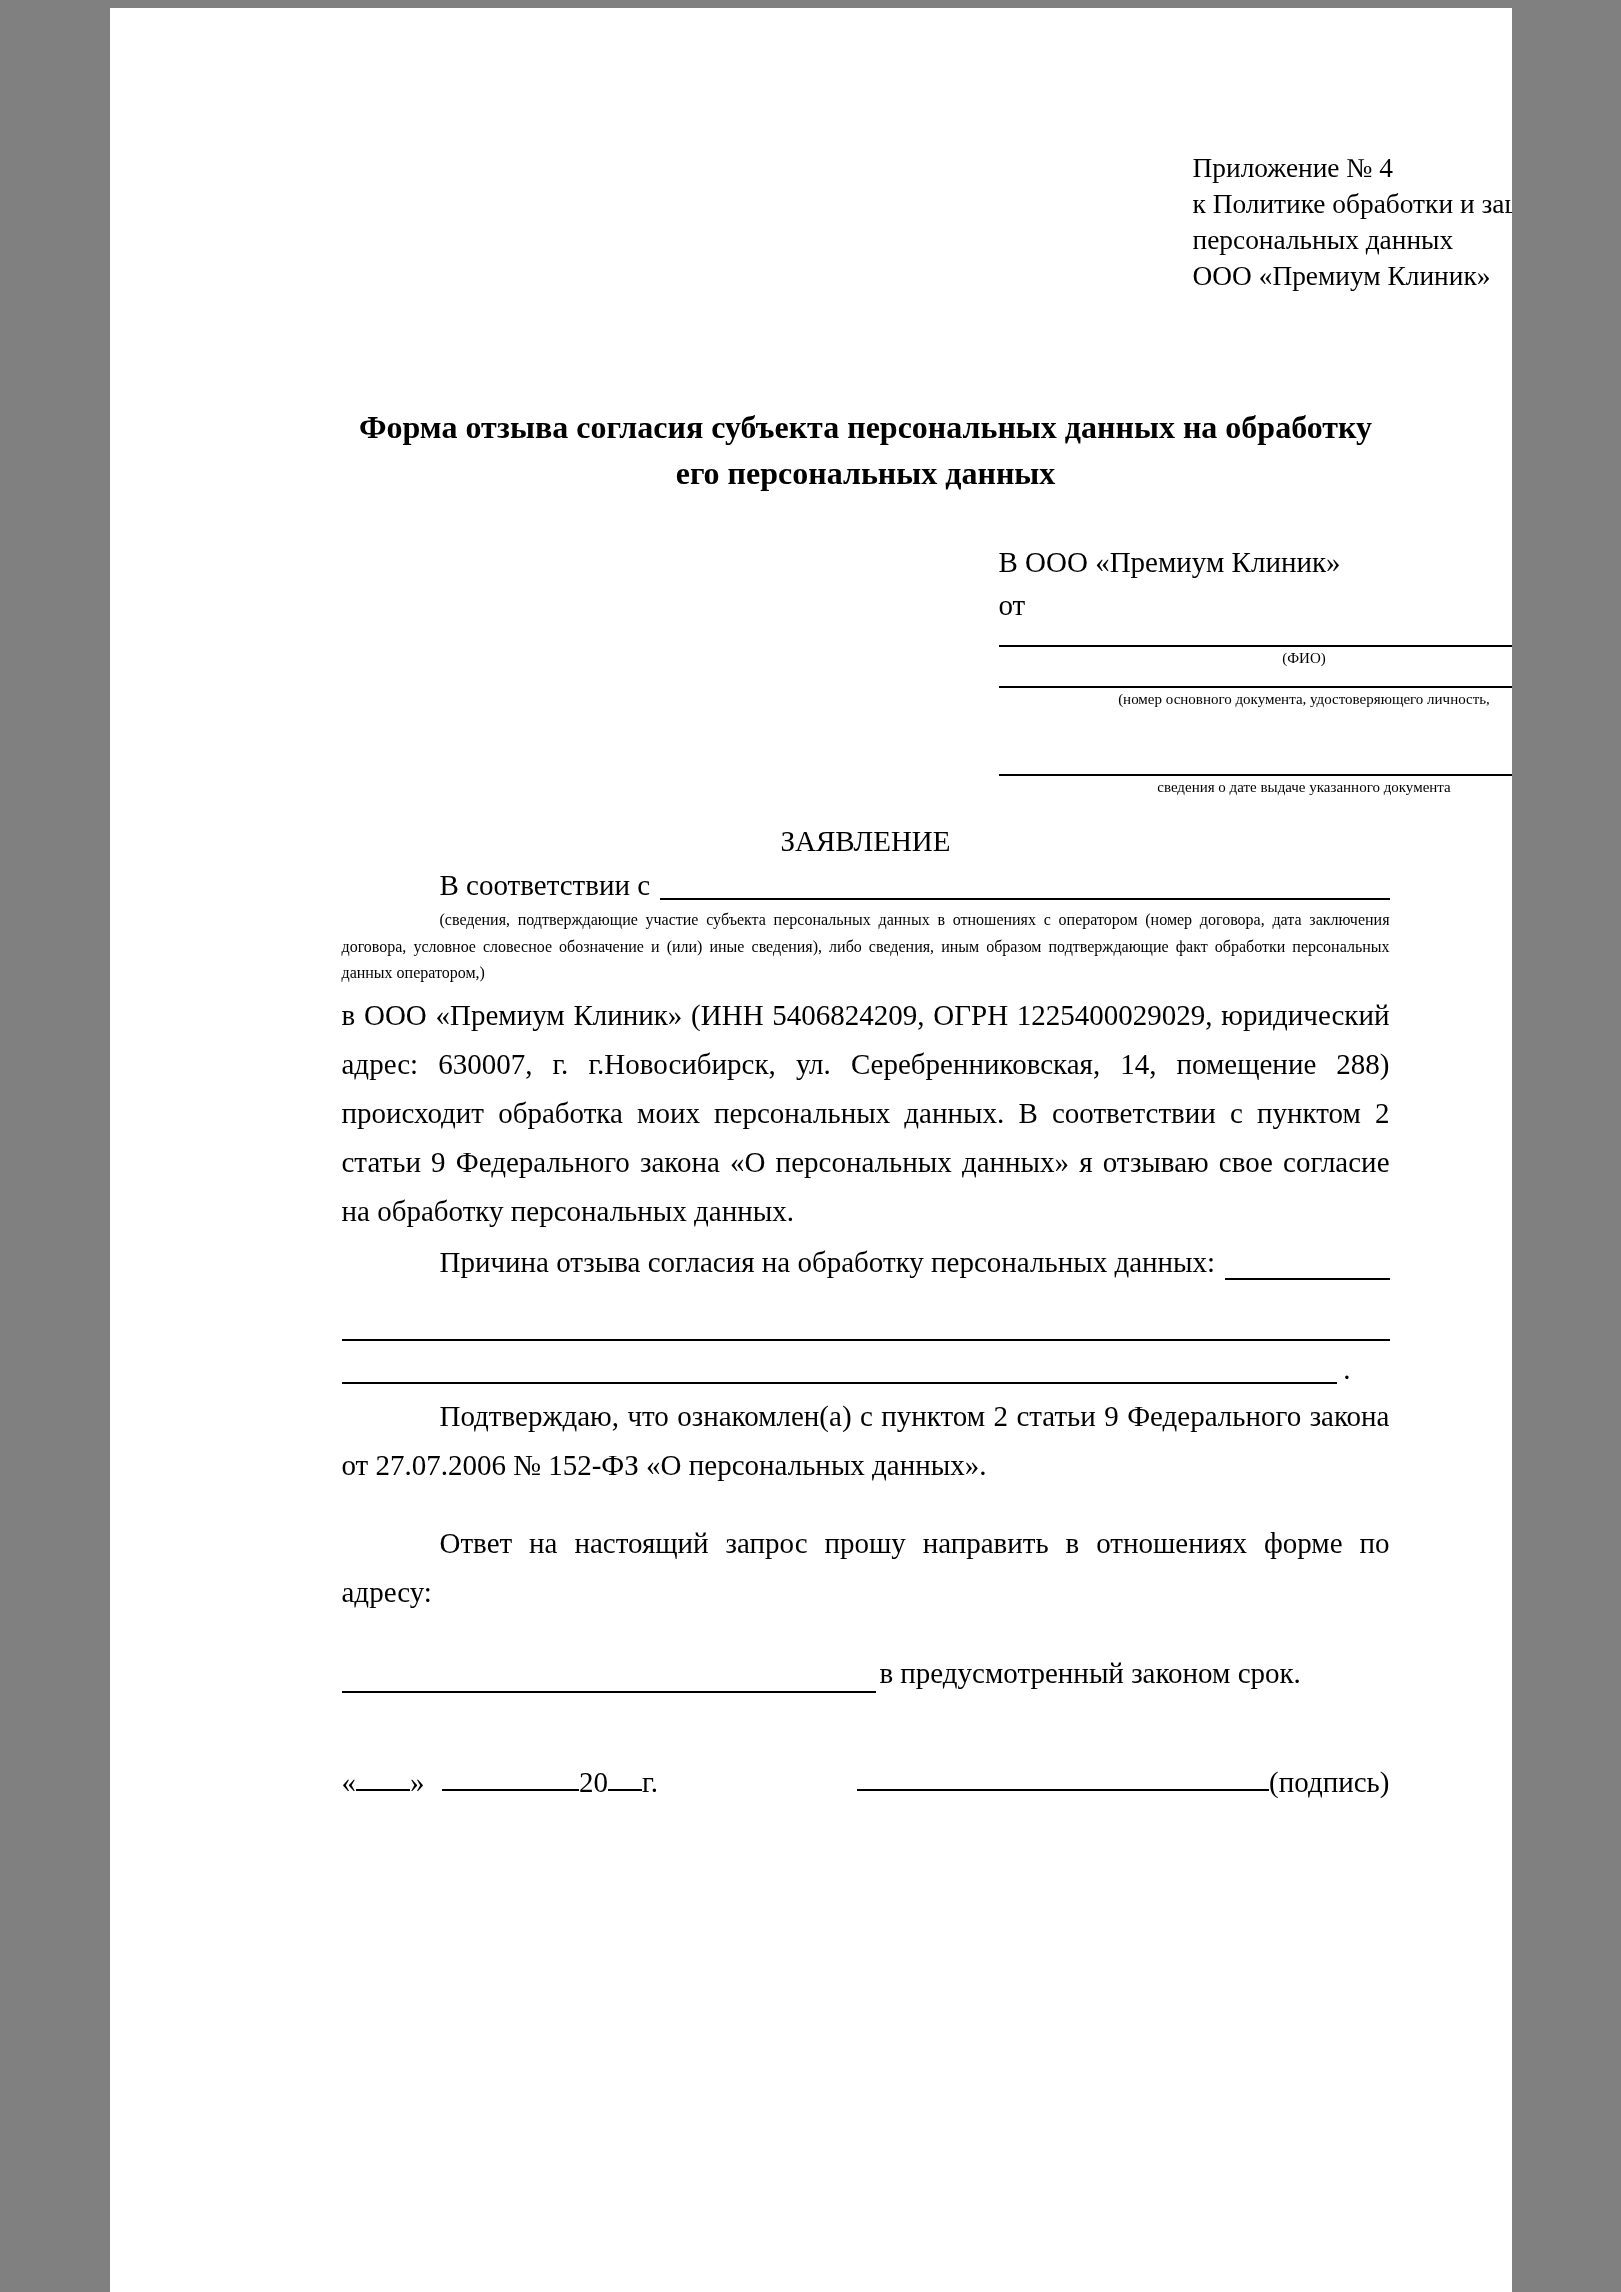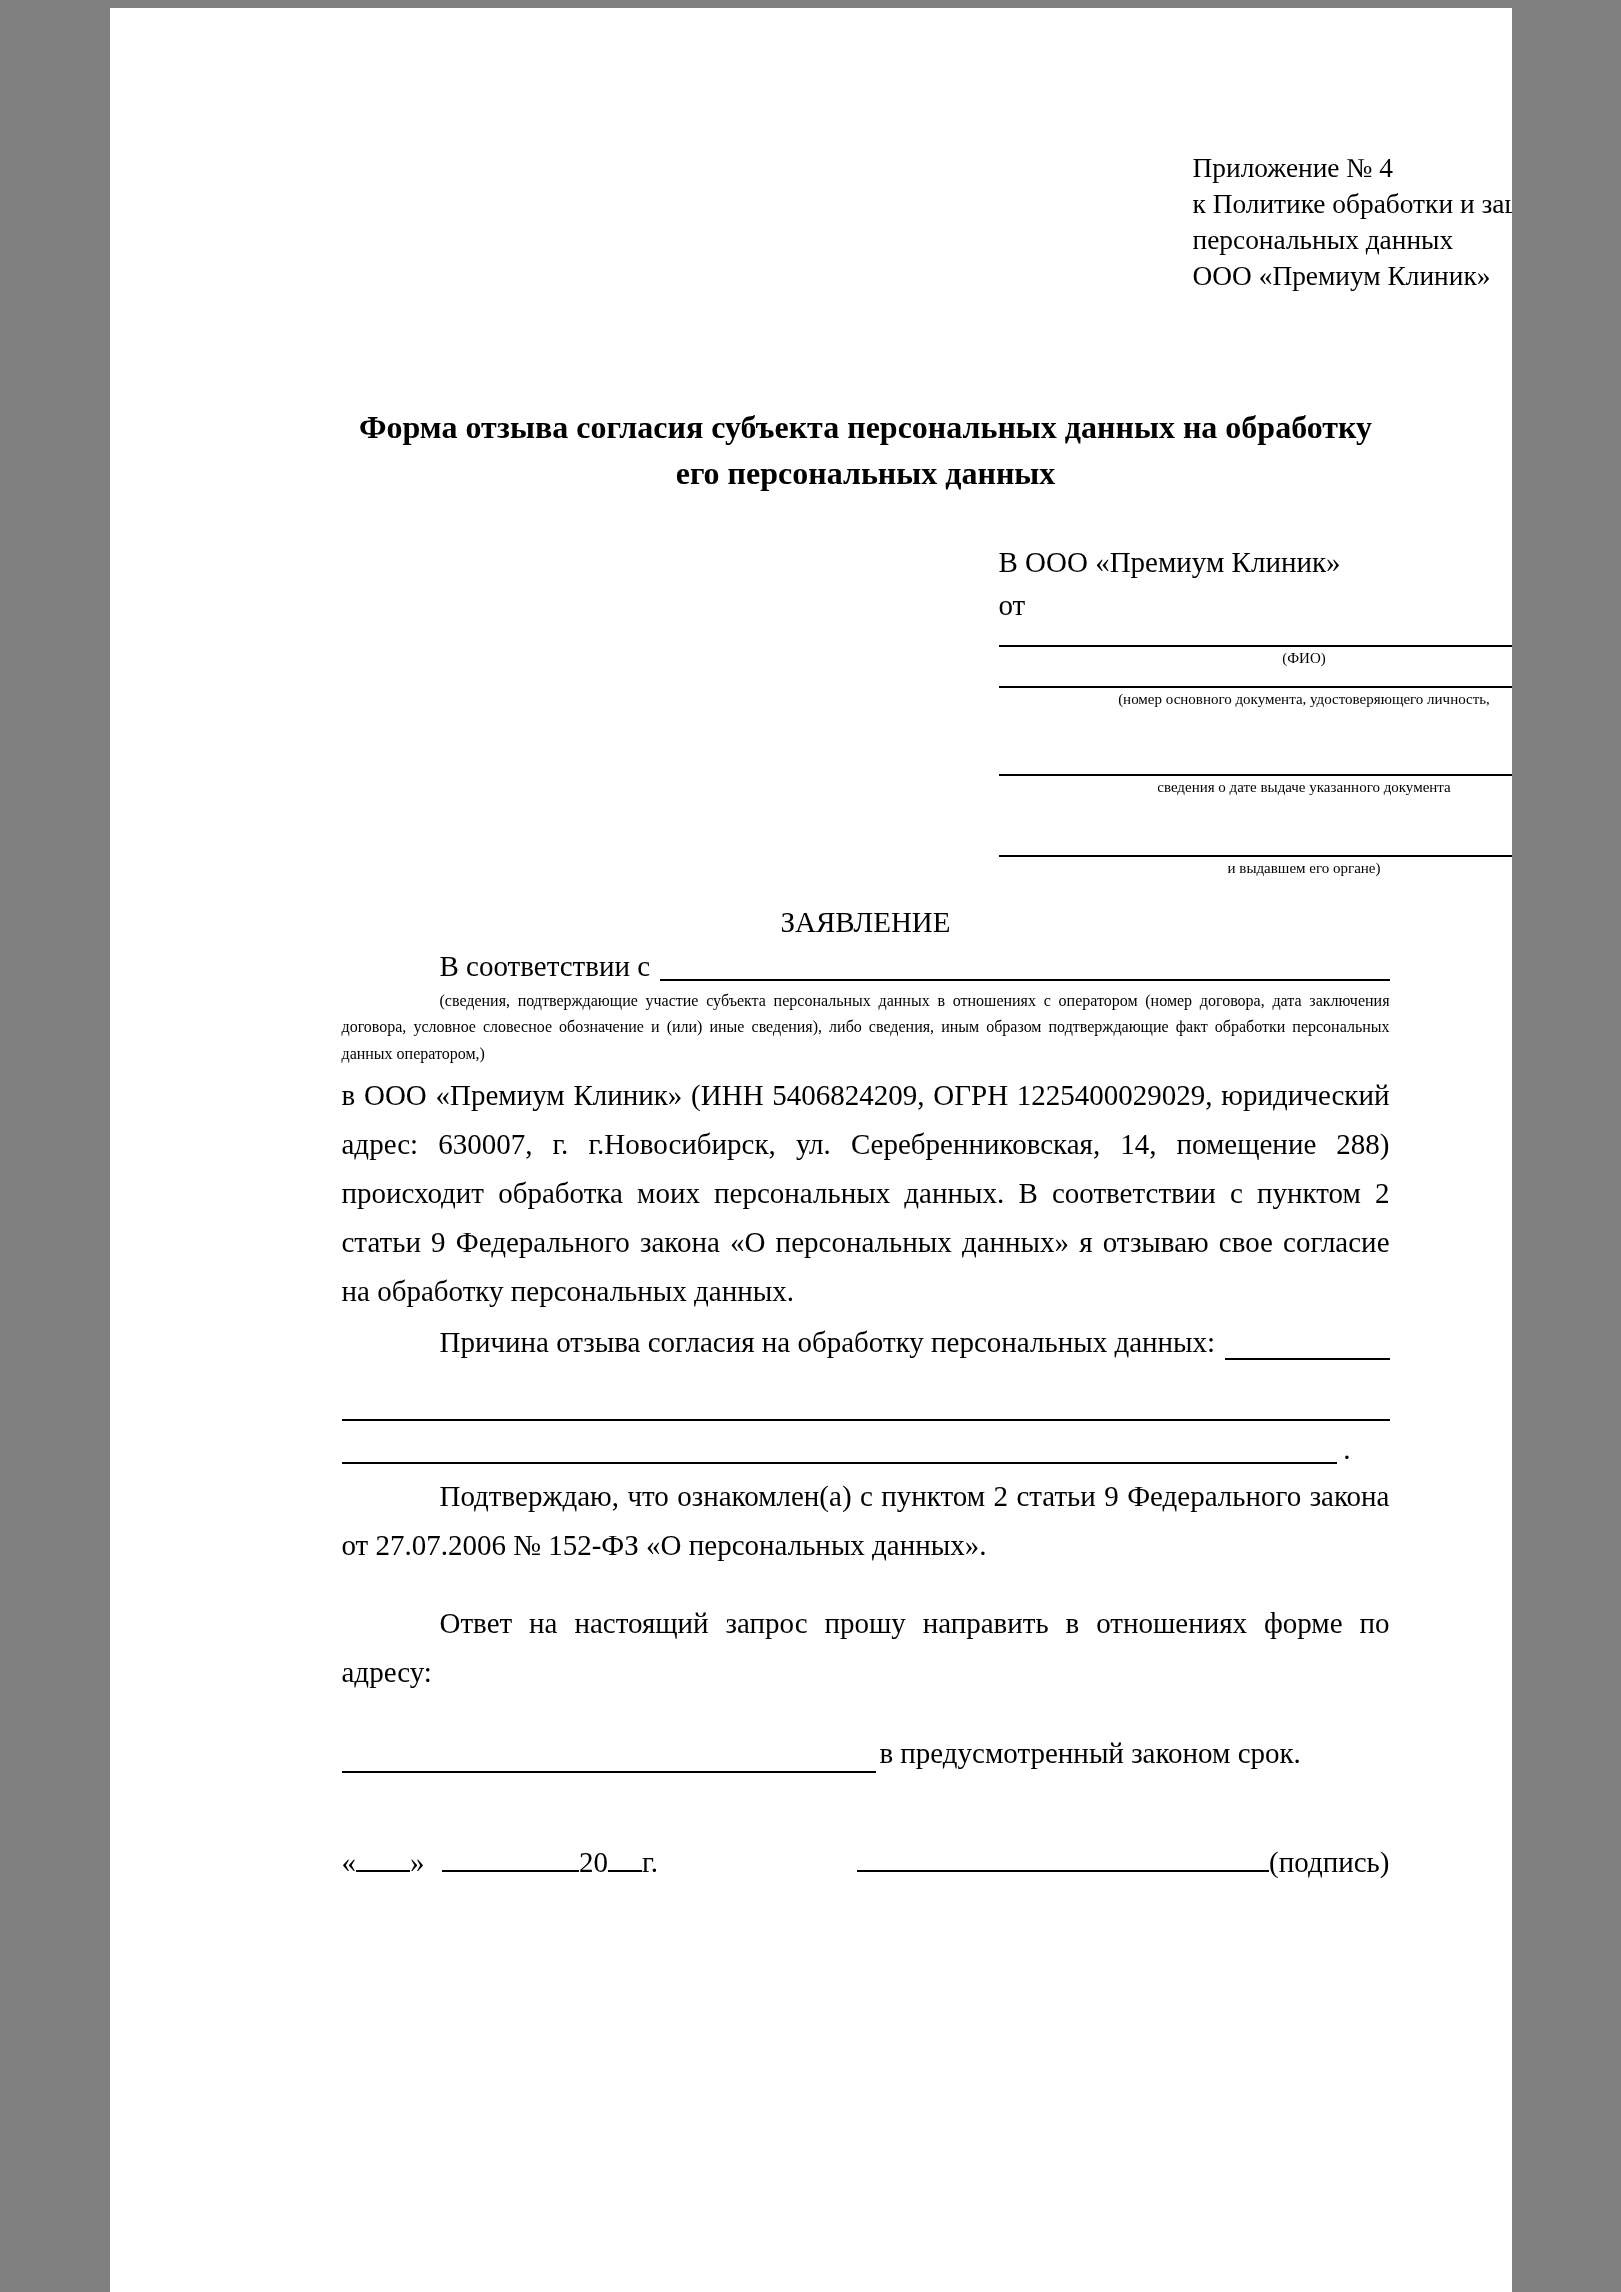--- a/index.html
+++ b/index.html
@@ -168,24 +168,20 @@
       <div class="caption">(ФИО)</div>
     </div>
     <div class="field f2">
       <div class="line"></div>
       <div class="caption">(номер основного документа, удостоверяющего личность,</div>
     </div>
     <div class="field f3">
       <div class="line"></div>
       <div class="caption">сведения о дате выдаче указанного документа</div>
     </div>
-    <div class="field f4">
-      <div class="line"></div>
-      <div class="caption">и выдавшем его органе)</div>
-    </div>
   </div>
 
   <div class="statement-heading">ЗАЯВЛЕНИЕ</div>
 
   <div class="lead-row">
     <span class="lead-text">В соответствии с</span>
     <span class="fill"></span>
   </div>
 
   <p class="small-note">(сведения, подтверждающие участие субъекта персональных данных в отношениях с оператором (номер договора, дата заключения договора, условное словесное обозначение и (или) иные сведения), либо сведения, иным образом подтверждающие факт обработки персональных данных оператором,)</p>

